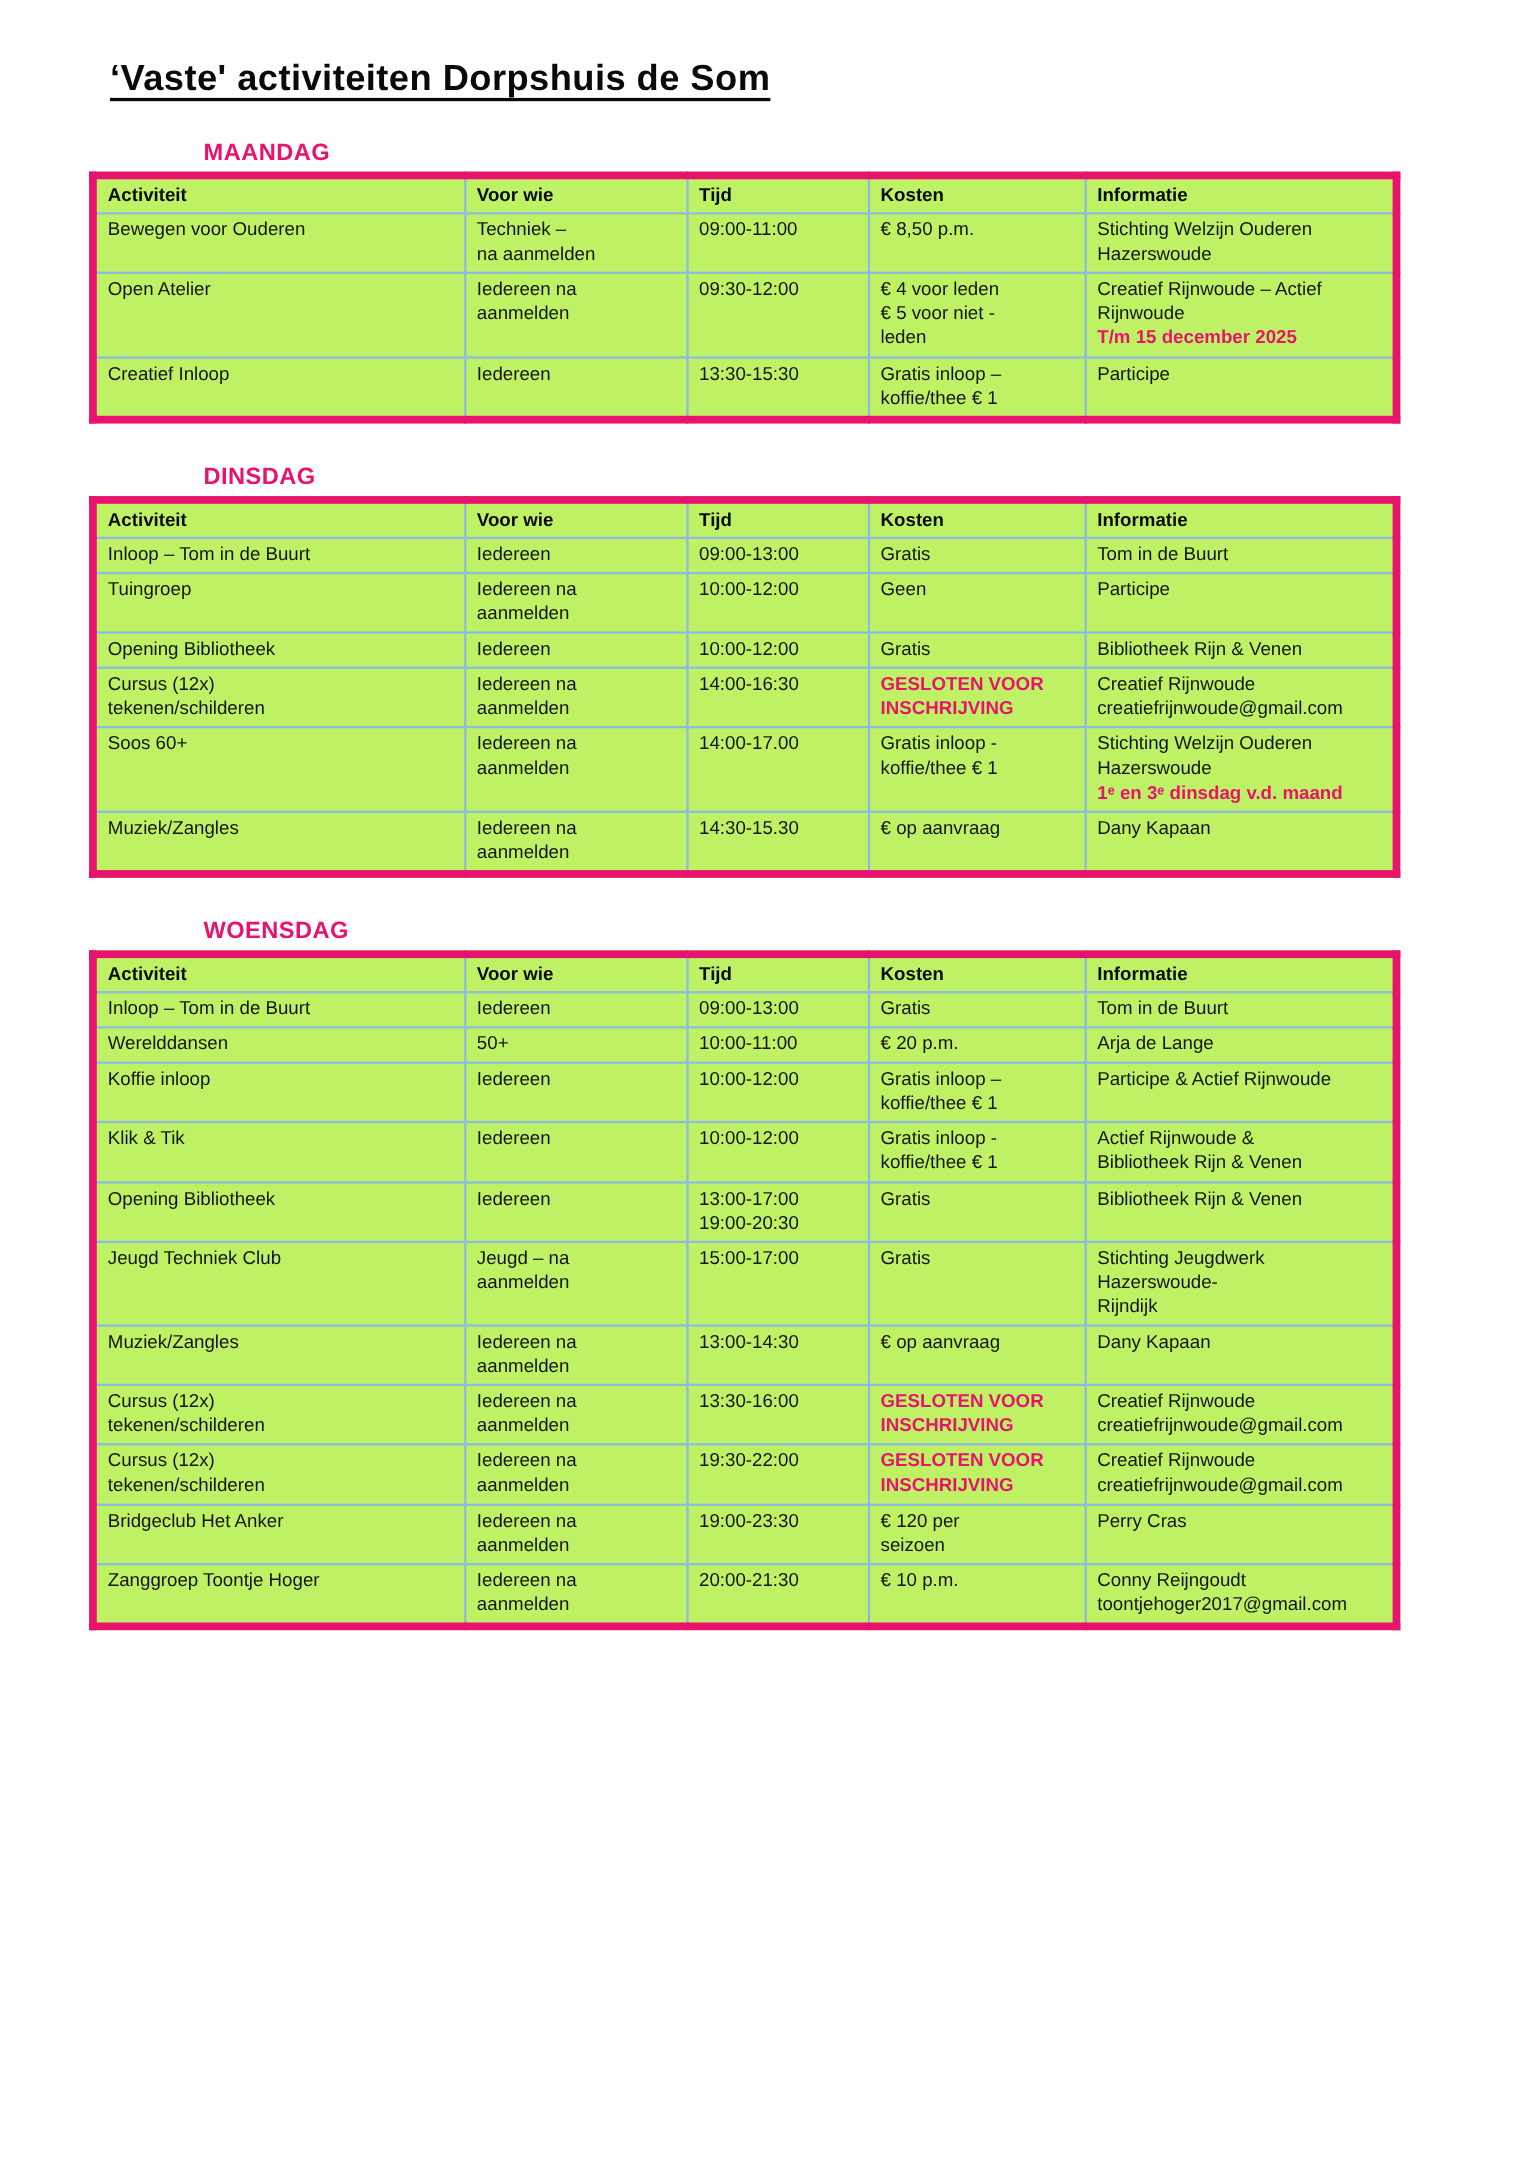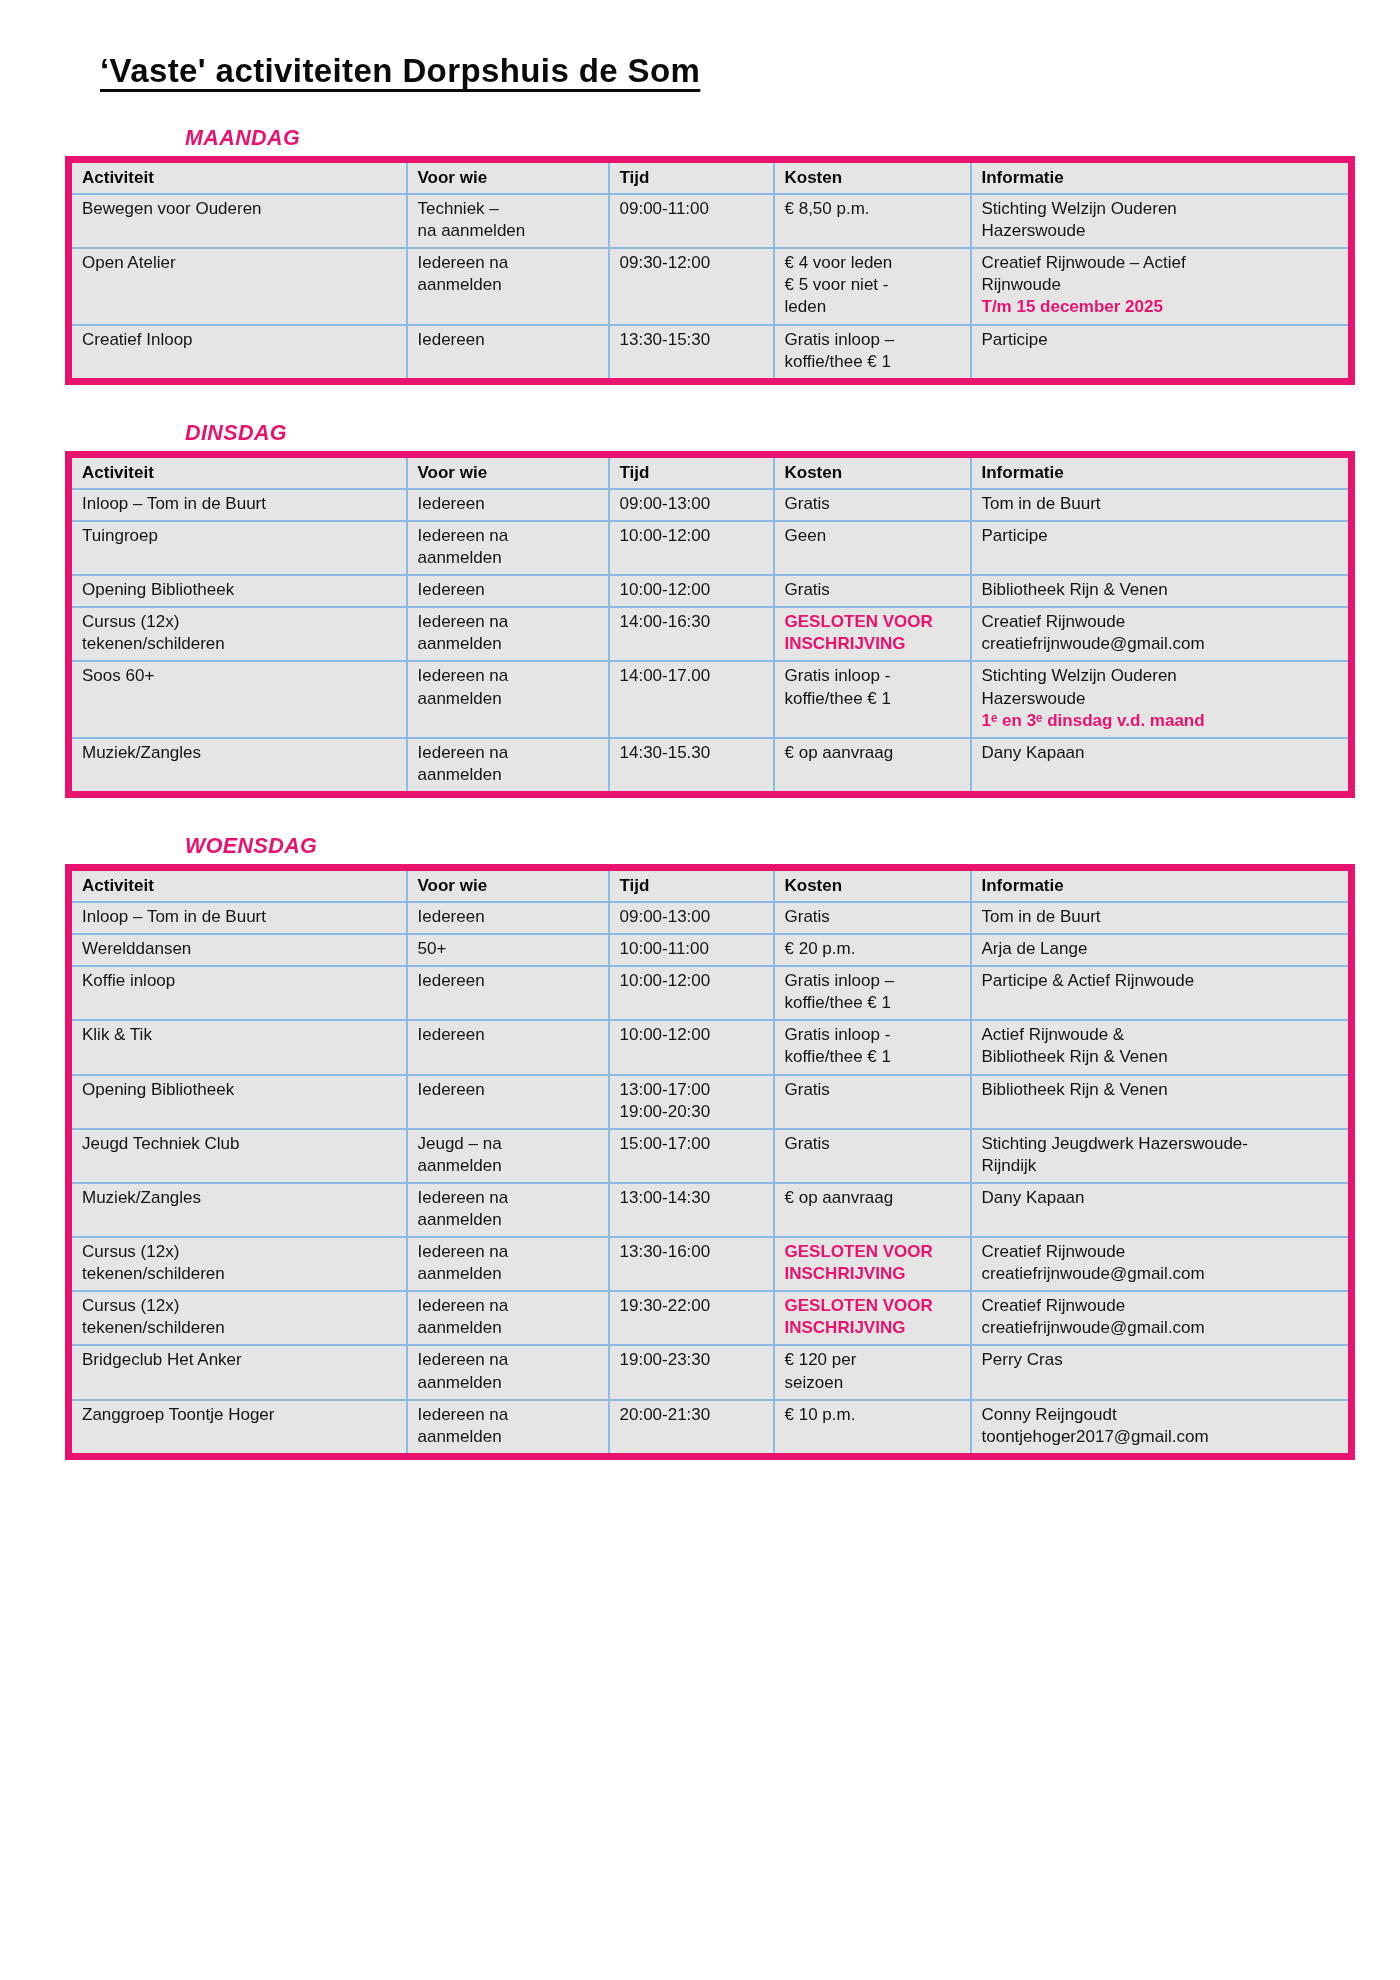--- a/index.html
+++ b/index.html
@@ -25,29 +25,29 @@
   }
 
   .day { margin-bottom:36px; }
   .day-heading {
     color:var(--accent);
     font-size:21.5px;
     font-weight:700;
     letter-spacing:0.4px;
     margin-left:120px;
     margin-bottom:5px;
-    font-style:italic;
   }
 
   table.sched {
-    width:1290px;
+    width:1192px;
     table-layout:fixed;
     border-collapse:collapse;
     border:7px solid var(--accent);
-    background:#e5e5e5;
+    background:#bef264;
+    margin-left:16px;
   }
   col.c1{width:338px;} col.c2{width:202px;} col.c3{width:165px;} col.c4{width:197px;} col.c5{width:auto;}
   .sched th, .sched td {
     border:2px solid var(--grid);
     vertical-align:top;
     text-align:left;
     font-size:17px;
     line-height:1.3;
     padding:3px 10px 5px 10px;
   }

